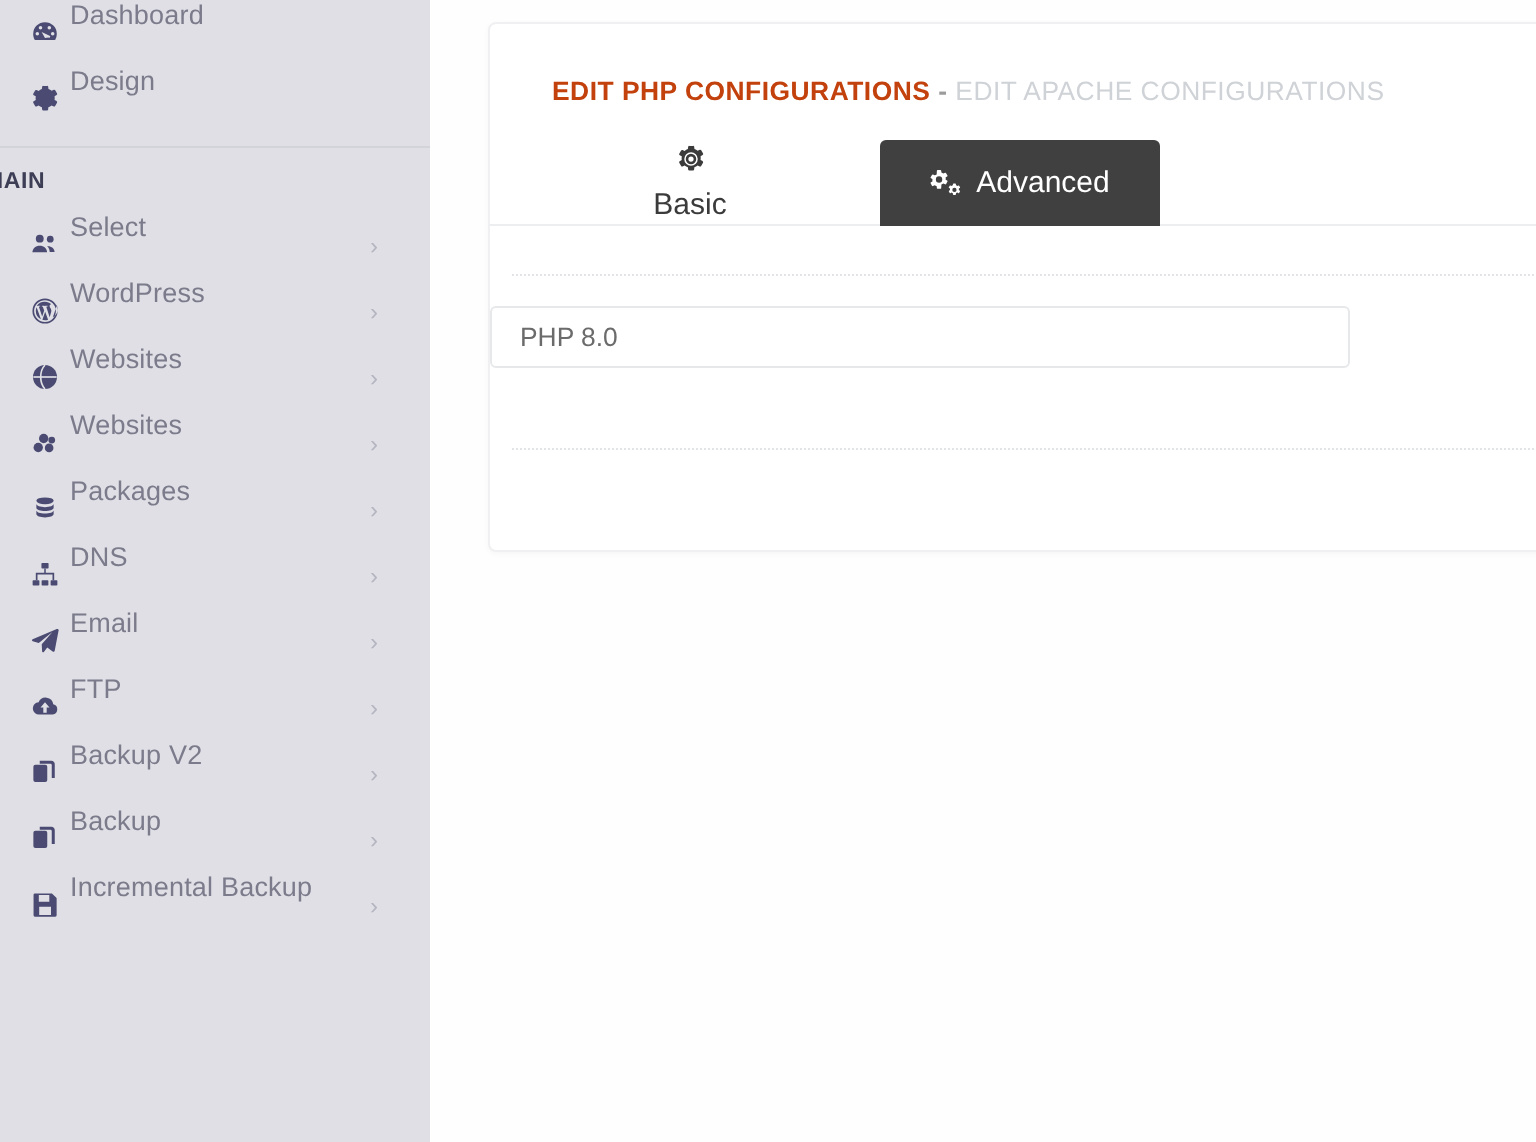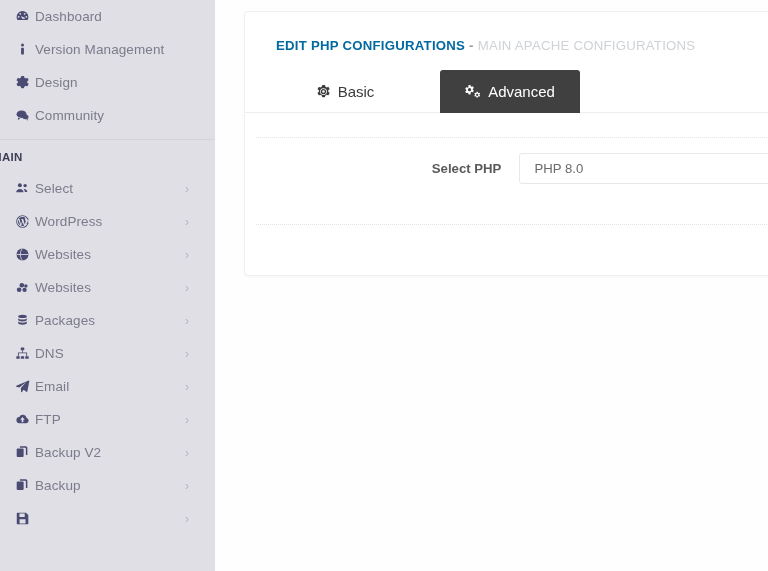--- a/index.html
+++ b/index.html
@@ -22,21 +22,20 @@
     left: 0;
     top: 0;
     width: 215px;
     height: 571px;
     background: #dfdfe5;
     overflow: hidden;
   }
 
   .nav-item {
     display: flex;
-    align-items: center;
     height: 33px;
     padding-left: 9px;
     position: relative;
     cursor: pointer;
   }
 
   .nav-icon {
     width: 26px;
     min-width: 26px;
     display: flex;
@@ -102,21 +101,21 @@
 
   #card-header {
     padding: 26px 0 0 31px;
   }
 
   .card-title {
     font-size: 13.2px;
     letter-spacing: 0.25px;
     white-space: nowrap;
   }
-  .title-strong { color: #0369a1; font-weight: bold; }
+  .title-strong { color: #c2410c; font-weight: bold; }
   .title-dash   { color: #9c9c9c; font-weight: bold; }
   .title-muted  { color: #cfd2d6; font-weight: normal; }
 
   
   #tabs {
     position: relative;
     margin-top: 17px;
     height: 43px;
     border-bottom: 1px solid #edeef0;
     padding-left: 31px;
@@ -133,20 +132,21 @@
     font-size: 15px;
     cursor: pointer;
     border-radius: 3px 3px 0 0;
   }
 
   .tab-basic {
     left: 47px;
     width: 106px;
     color: #3b3b3b;
     background: transparent;
+    flex-direction: column;
   }
 
   .tab-advanced {
     left: 195px;
     width: 140px;
     color: #ffffff;
     background: #404040;
     justify-content: center;
   }
 
@@ -207,45 +207,25 @@
         <span class="nav-icon">
           <svg width="15" height="15" viewBox="0 0 16 16" fill="currentColor">
             <path d="M8 2.2A6.3 6.3 0 0 0 1.7 8.5c0 1.2.33 2.3.9 3.25h10.8A6.25 6.25 0 0 0 14.3 8.5 6.3 6.3 0 0 0 8 2.2zm-4.1 7.1a.95.95 0 1 1 0-1.9.95.95 0 0 1 0 1.9zm1.7-3.2a.95.95 0 1 1 0-1.9.95.95 0 0 1 0 1.9zm4.2 4.3L8 10.6l-1.8-3.1 4.5 2.1a.62.62 0 0 1-.9.8zm.5-4.3a.95.95 0 1 1 0-1.9.95.95 0 0 1 0 1.9zm1.8 3.2a.95.95 0 1 1 0-1.9.95.95 0 0 1 0 1.9z"></path>
           </svg>
         </span>
         <span class="nav-label">Dashboard</span>
       </div>
       <div class="nav-item">
         <span class="nav-icon">
           <svg width="15" height="15" viewBox="0 0 16 16" fill="currentColor">
-            <rect x="6.5" y="6.1" width="3" height="7.2" rx="0.5"></rect>
-            <circle cx="8" cy="3.2" r="1.6"></circle>
-          </svg>
-        </span>
-        <span class="nav-label">Version Management</span>
-      </div>
-      <div class="nav-item">
-        <span class="nav-icon">
-          <svg width="15" height="15" viewBox="0 0 16 16" fill="currentColor">
             <path d="M8 5.2a2.8 2.8 0 1 0 0 5.6 2.8 2.8 0 0 0 0-5.6zm0 4.2a1.4 1.4 0 1 1 0-2.8 1.4 1.4 0 0 1 0 2.8z"></path>
             <path d="M14.2 9.1l-1.1-.6c.05-.33.08-.66.08-1s-.03-.67-.08-1l1.1-.6a.6.6 0 0 0 .25-.77l-1-1.74a.6.6 0 0 0-.76-.26l-1.13.5a5.6 5.6 0 0 0-1.72-1l-.13-1.22A.6.6 0 0 0 9.1 1h-2a.6.6 0 0 0-.6.5L6.34 2.7a5.6 5.6 0 0 0-1.72 1l-1.13-.5a.6.6 0 0 0-.76.26l-1 1.74a.6.6 0 0 0 .25.77l1.1.6c-.05.33-.08.66-.08 1s.03.67.08 1l-1.1.6a.6.6 0 0 0-.25.77l1 1.74a.6.6 0 0 0 .76.26l1.13-.5c.5.42 1.08.76 1.72 1l.13 1.22a.6.6 0 0 0 .6.5h2a.6.6 0 0 0 .6-.5l.13-1.22a5.6 5.6 0 0 0 1.72-1l1.13.5a.6.6 0 0 0 .76-.26l1-1.74a.6.6 0 0 0-.25-.77z"></path>
           </svg>
         </span>
         <span class="nav-label">Design</span>
-      </div>
-      <div class="nav-item">
-        <span class="nav-icon">
-          <svg width="15" height="15" viewBox="0 0 16 16" fill="currentColor">
-            <ellipse cx="7" cy="6.6" rx="5.3" ry="4"></ellipse>
-            <path d="M3.4 10.2l-.4 2.6 2.6-1.5z"></path>
-            <ellipse cx="11.2" cy="9.6" rx="3.2" ry="2.4"></ellipse>
-            <path d="M13.4 11.6l.5 1.8-1.9-1z"></path>
-          </svg>
-        </span>
-        <span class="nav-label">Community</span>
       </div>
     </div>
   <div class="nav-divider"></div>
   <div class="nav-section-title">MAIN</div>
   <div id="sidebar-main-list">
       <div class="nav-item">
         <span class="nav-icon">
           <svg width="15" height="15" viewBox="0 0 16 16" fill="currentColor">
             <circle cx="5.2" cy="4.6" r="2.1"></circle>
             <circle cx="10.8" cy="4.9" r="1.8"></circle>
@@ -351,32 +331,33 @@
         <span class="nav-label">Backup</span>
         <span class="nav-chevron">›</span>
       </div>
       <div class="nav-item">
         <span class="nav-icon">
           <svg width="15" height="15" viewBox="0 0 16 16" fill="currentColor">
             <path d="M2.6 1.8h9.1l2.5 2.5v9.2a.7.7 0 0 1-.7.7H2.6a.7.7 0 0 1-.7-.7V2.5a.7.7 0 0 1 .7-.7zm2.1.9v3.6h5.6V2.7zm.2 6.2v4.4h6.3V8.9z"></path>
             <rect x="8.6" y="3.3" width="1.2" height="2.2" fill="#dfdfe5"></rect>
           </svg>
         </span>
+        <span class="nav-label">Incremental Backup</span>
         <span class="nav-chevron">›</span>
       </div>
     </div>
 </div>
 
 <div id="main">
 
   <div id="card">
 
     <div id="card-header">
       <div class="card-title">
-        <span class="title-strong">EDIT PHP CONFIGURATIONS</span><span class="title-dash"> - </span><span class="title-muted">MAIN APACHE CONFIGURATIONS</span>
+        <span class="title-strong">EDIT PHP CONFIGURATIONS</span><span class="title-dash"> - </span><span class="title-muted">EDIT APACHE CONFIGURATIONS</span>
       </div>
     </div>
 
     <div id="tabs">
 
       <div class="tab tab-basic">
         <span class="tab-icon">
           <svg width="15" height="15" viewBox="0 0 16 16" fill="currentColor">
             <path d="M8 5.2a2.8 2.8 0 1 0 0 5.6 2.8 2.8 0 0 0 0-5.6zm0 4.2a1.4 1.4 0 1 1 0-2.8 1.4 1.4 0 0 1 0 2.8z"></path>
             <path d="M14.2 9.1l-1.1-.6c.05-.33.08-.66.08-1s-.03-.67-.08-1l1.1-.6a.6.6 0 0 0 .25-.77l-1-1.74a.6.6 0 0 0-.76-.26l-1.13.5a5.6 5.6 0 0 0-1.72-1l-.13-1.22A.6.6 0 0 0 9.1 1h-2a.6.6 0 0 0-.6.5L6.34 2.7a5.6 5.6 0 0 0-1.72 1l-1.13-.5a.6.6 0 0 0-.76.26l-1 1.74a.6.6 0 0 0 .25.77l1.1.6c-.05.33-.08.66-.08 1s.03.67.08 1l-1.1.6a.6.6 0 0 0-.25.77l1 1.74a.6.6 0 0 0 .76.26l1.13-.5c.5.42 1.08.76 1.72 1l.13 1.22a.6.6 0 0 0 .6.5h2a.6.6 0 0 0 .6-.5l.13-1.22a5.6 5.6 0 0 0 1.72-1l1.13.5a.6.6 0 0 0 .76-.26l1-1.74a.6.6 0 0 0-.25-.77zM8 11.6A3.6 3.6 0 1 1 8 4.4a3.6 3.6 0 0 1 0 7.2z"></path>
@@ -394,21 +375,20 @@
         </span>
         <span>Advanced</span>
       </div>
 
     </div>
 
     <div id="card-body">
       <div class="dotted-sep sep-top"></div>
 
       <div class="form-row">
-        <div class="form-label">Select PHP</div>
         <div class="form-select">
           <span>PHP 8.0</span>
         </div>
       </div>
 
       <div class="dotted-sep sep-bottom"></div>
     </div>
 
   </div>
 </div>

